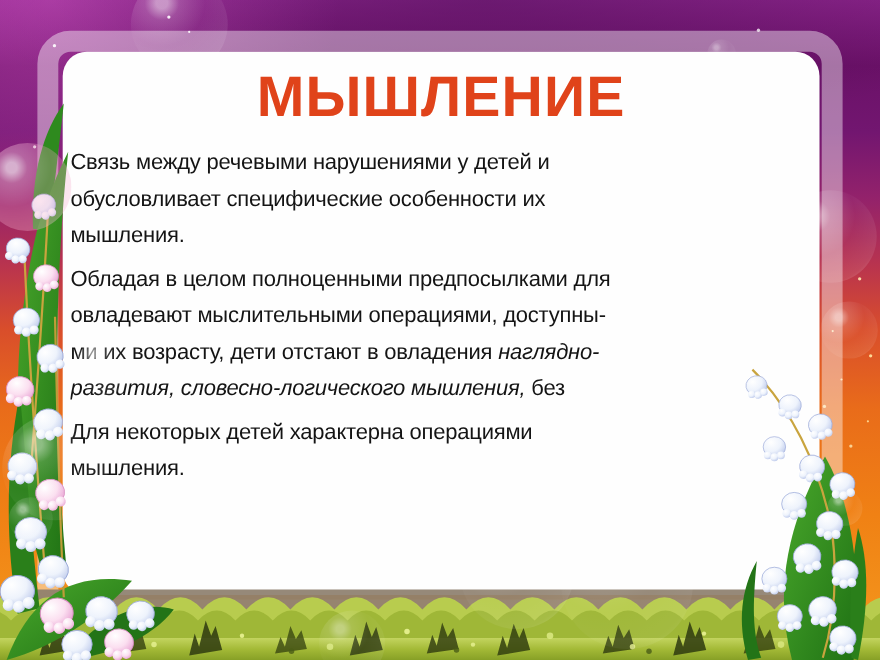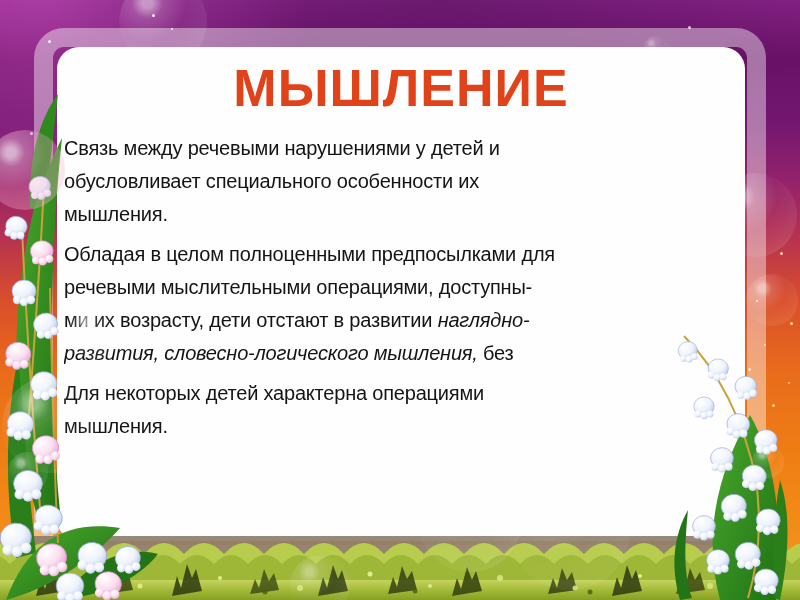--- a/index.html
+++ b/index.html
@@ -75,27 +75,27 @@
     <i class="spark" style="left:772px;top:404px;width:3px;height:3px;background:#ffe9b0;opacity:.8"></i>
   </div>
 
   <div class="frame"></div>
 
   <div class="card">
     <h1 class="title">МЫШЛЕНИЕ</h1>
     <div class="body-text">
         <div class="para">
           <div class="line"><span>Связь между речевыми нарушениями у детей и</span></div>
-          <div class="line"><span>обусловливает специального особенности их</span></div>
+          <div class="line"><span>обусловливает специфические особенности их</span></div>
           <div class="line"><span>мышления.</span></div>
         </div>
         <div class="para">
           <div class="line"><span>Обладая в целом полноценными предпосылками для</span></div>
-          <div class="line"><span>речевыми мыслительными операциями, доступны-</span></div>
-          <div class="line"><span>ми их возрасту, дети отстают в развитии </span><em>наглядно-</em></div>
+          <div class="line"><span>овладевают мыслительными операциями, доступны-</span></div>
+          <div class="line"><span>ми их возрасту, дети отстают в овладения </span><em>наглядно-</em></div>
           <div class="line"><em>развития, словесно-логического мышления,</em><span> без</span></div>
         </div>
         <div class="para">
           <div class="line"><span>Для некоторых детей характерна операциями</span></div>
           <div class="line"><span>мышления.</span></div>
         </div>
       </div>
   </div>
 
   <svg class="grass" width="800" height="72" viewBox="0 0 800 72">

